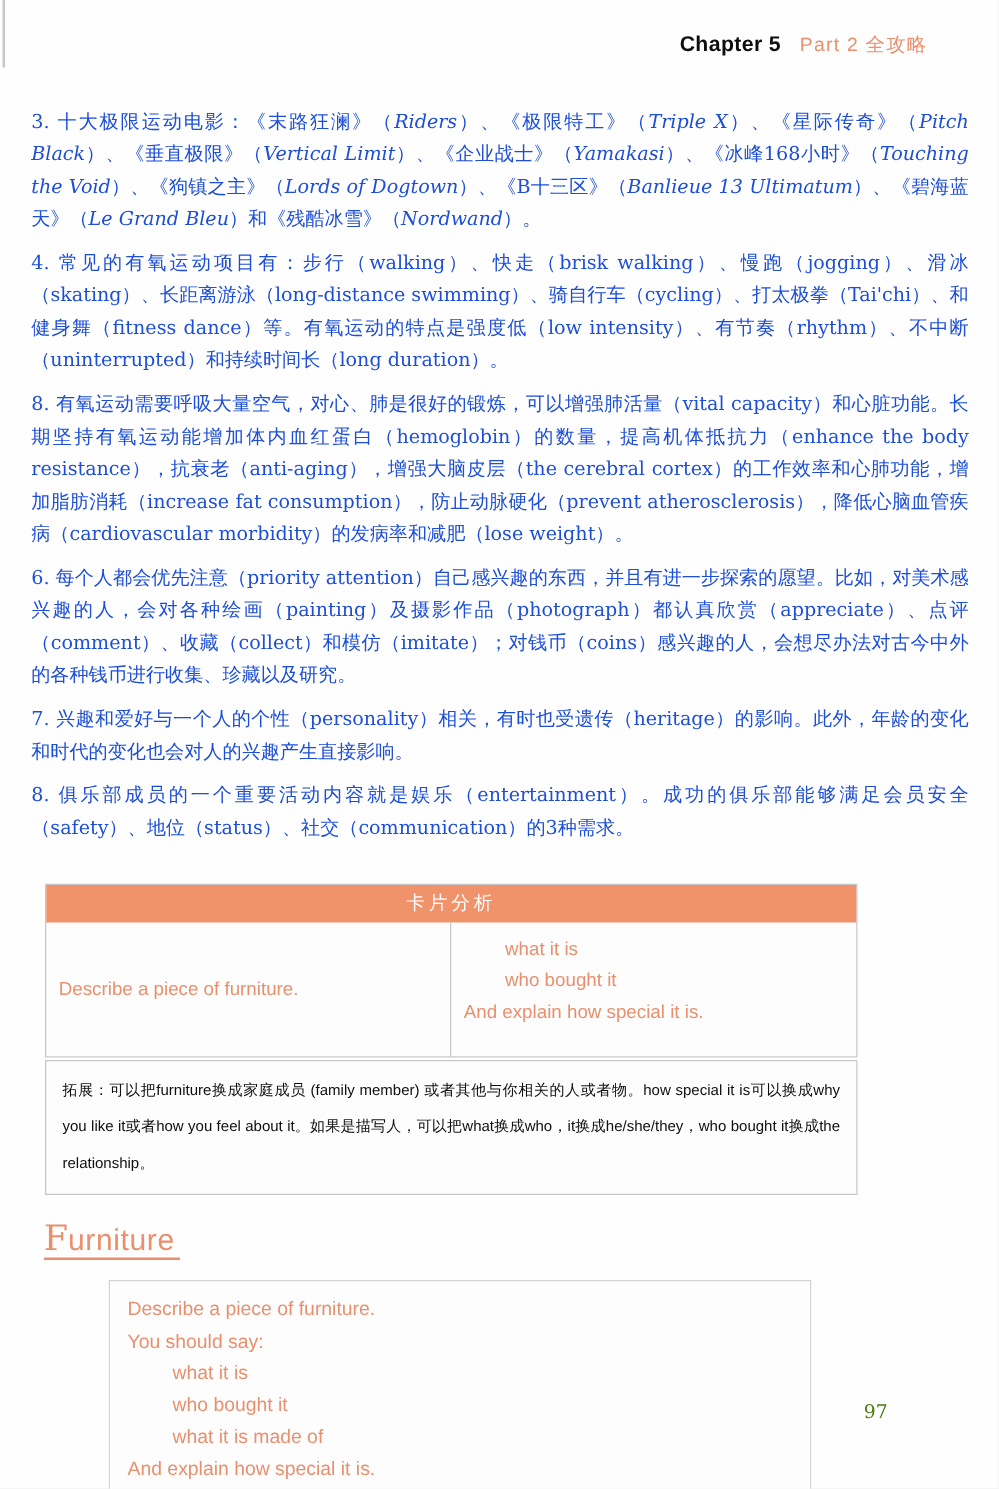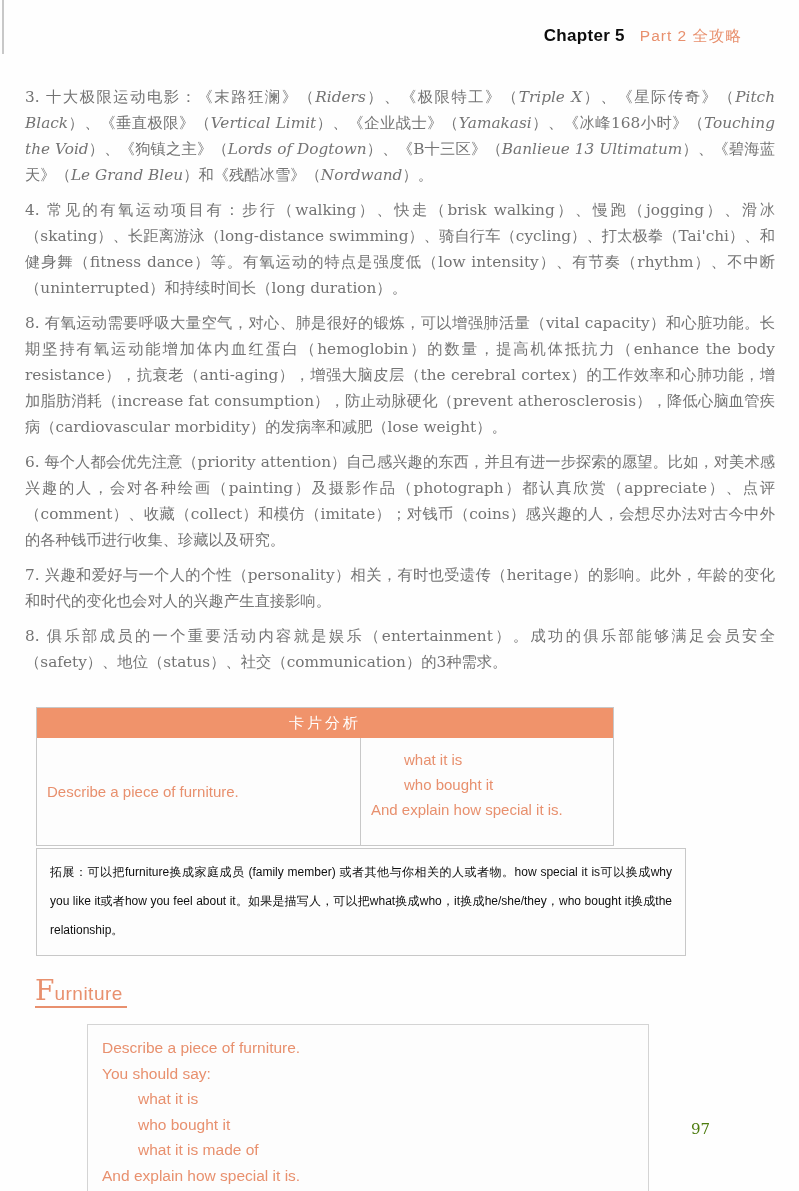--- a/index.html
+++ b/index.html
@@ -18,25 +18,25 @@
   .header { position:absolute; top:26px; left:0; width:742px; display:flex; justify-content:flex-end; align-items:baseline; gap:15px; }
   .chapter { font-weight:bold; font-size:17px; color:#0d0d0d; letter-spacing:.3px; }
   .part { font-size:15.5px; color:var(--text-orange, #e8906e); letter-spacing:1px; }
 
   .content { position:absolute; top:84px; left:25px; width:750px; }
   .body-para {
     margin:0 0 9px 0;
     font-family:"DejaVu Serif","Liberation Serif", serif;
     font-size:15.3px; line-height:26px;
     text-align:justify; text-justify:inter-ideograph;
-    color:#737373;
+    color:#1d4ed8;
   }
   .body-para .it { font-style:italic; }
 
-  .card-table { margin:32px 0 0 11px; width:578px; border:1px solid var(--border-gray,#c8c8c8); box-sizing:border-box; background:#fdfdfd; }
+  .card-table { margin:32px 0 0 11px; width:650px; border:1px solid var(--border-gray,#c8c8c8); box-sizing:border-box; background:#fdfdfd; }
   .card-table-header {
     background:var(--accent-orange,#f0936b);
     color:var(--table-header-text,#ffffff);
     text-align:center; font-size:15px; letter-spacing:3px;
     height:30px; line-height:30px;
   }
   .card-table-body { display:flex; min-height:107px; }
   .card-cell-left {
     width:324px; box-sizing:border-box;
     border-right:1px solid var(--border-gray,#c8c8c8);
@@ -58,21 +58,21 @@
     text-align:justify; background:#fdfdfd;
   }
 
   .section-title {
     display:inline-block; margin:20px 0 0 10px;
     color:var(--text-orange,#e8906e);
     border-bottom:2px solid var(--text-orange,#e8906e);
     padding:0 4px 1px 0; line-height:1.05;
   }
   .section-title .initial { font-family:"DejaVu Serif","Liberation Serif",serif; font-size:28px; }
-  .section-title .rest { font-size:19px; letter-spacing:.5px; }
+  .section-title .rest { font-size:24px; letter-spacing:.5px; }
 
   .cue-card {
     margin:16px 0 0 62px; width:562px; box-sizing:border-box;
     border:1px solid #d4d4d4;
     padding:10px 10px 12px 14px;
     color:var(--text-orange,#e8906e);
     font-size:15.5px; line-height:25.5px;
     min-height:150px; background:#fdfdfd;
   }
   .cue-card .pt { padding-left:36px; }

